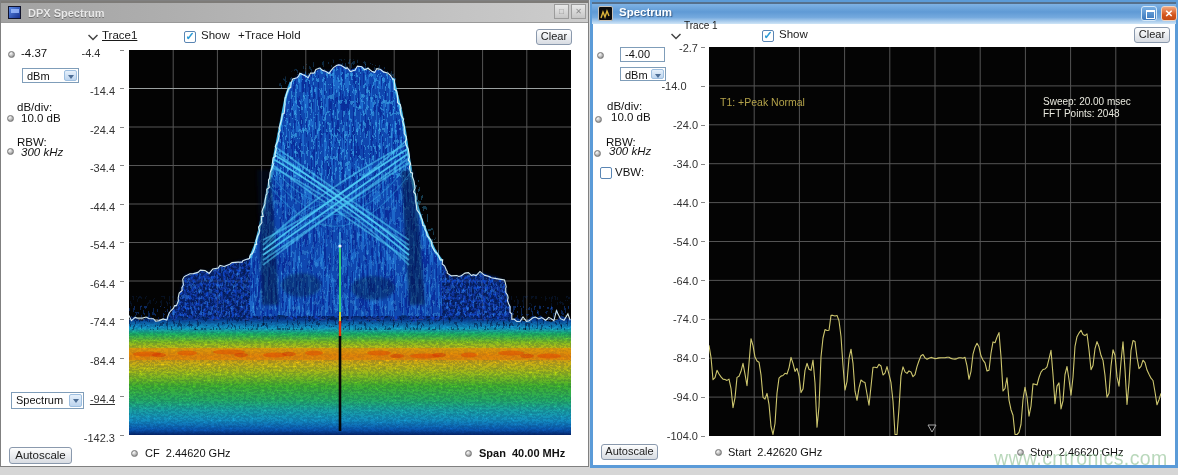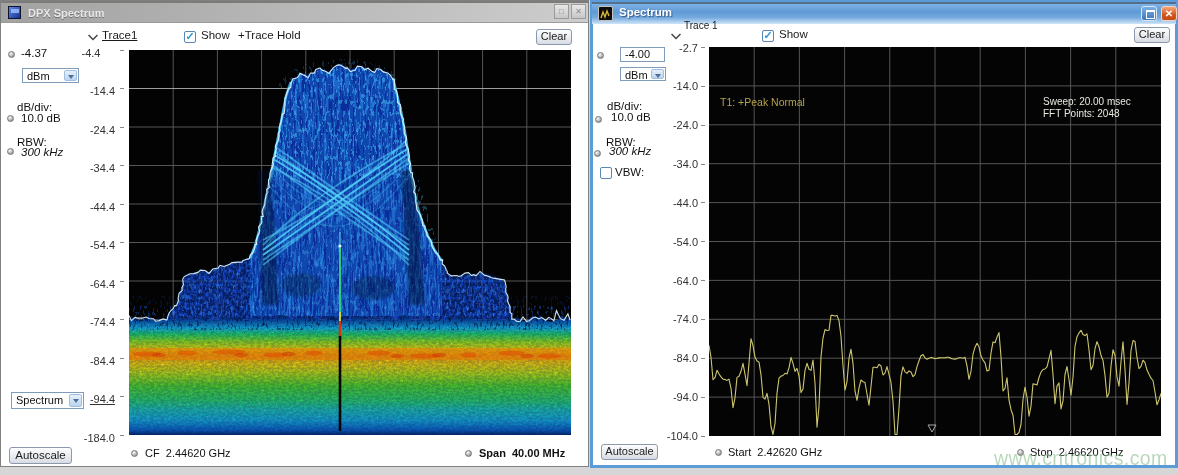--- a/index.html
+++ b/index.html
@@ -58,21 +58,21 @@
     <div style="position:absolute;left:66px;top:238.0px;width:48px;text-align:right;font-size:11px;color:#333;">-54.4</div>
     <div style="position:absolute;left:119px;top:241.0px;width:4px;height:1px;background:#888;"></div>
     <div style="position:absolute;left:66px;top:276.5px;width:48px;text-align:right;font-size:11px;color:#333;">-64.4</div>
     <div style="position:absolute;left:119px;top:279.5px;width:4px;height:1px;background:#888;"></div>
     <div style="position:absolute;left:66px;top:315.0px;width:48px;text-align:right;font-size:11px;color:#333;">-74.4</div>
     <div style="position:absolute;left:119px;top:318.0px;width:4px;height:1px;background:#888;"></div>
     <div style="position:absolute;left:66px;top:353.5px;width:48px;text-align:right;font-size:11px;color:#333;">-84.4</div>
     <div style="position:absolute;left:119px;top:356.5px;width:4px;height:1px;background:#888;"></div>
     <div style="position:absolute;left:66px;top:392.0px;width:48px;text-align:right;font-size:11px;color:#333;text-decoration:underline;">-94.4</div>
     <div style="position:absolute;left:119px;top:395.0px;width:4px;height:1px;background:#888;"></div>
-    <div style="position:absolute;left:66px;top:430.5px;width:48px;text-align:right;font-size:11px;color:#333;">-184.0</div>
+    <div style="position:absolute;left:66px;top:430.5px;width:48px;text-align:right;font-size:11px;color:#333;">-142.3</div>
     <div style="position:absolute;left:119px;top:433.5px;width:4px;height:1px;background:#888;"></div>
  <svg width="442" height="385" viewBox="0 0 442 385" style="position:absolute;left:128px;top:49px;">
 <defs>
 <linearGradient id="fg" x1="0" y1="262" x2="0" y2="385" gradientUnits="userSpaceOnUse">
 <stop offset="0" stop-color="#04102c"></stop>
 <stop offset="0.06" stop-color="#0b3fa0"></stop>
 <stop offset="0.13" stop-color="#18aede"></stop>
 <stop offset="0.18" stop-color="#22cc66"></stop>
 <stop offset="0.24" stop-color="#8fd81c"></stop>
 <stop offset="0.30" stop-color="#e8d60a"></stop>
@@ -260,21 +260,21 @@
  <div style="position:absolute;left:18px;top:108px;font-size:11.5px;color:#111;">10.0 dB</div>
  <div style="position:absolute;left:13px;top:133px;font-size:11.5px;color:#111;">RBW:</div>
  <div style="position:absolute;left:1px;top:147px;width:7px;height:7px;border-radius:50%;background:radial-gradient(circle at 35% 30%,#fdfdfd,#b5b5b5 55%,#6f6f6f);border:1px solid #777;box-sizing:border-box;"></div>
  <div style="position:absolute;left:16px;top:142px;font-size:11.5px;font-style:italic;color:#111;">300 kHz</div>
  <div style="position:absolute;left:7px;top:164px;width:12px;height:12px;background:#fff;border:1px solid #5a86b4;border-radius:2px;box-sizing:border-box;"></div>
  <div style="position:absolute;left:22px;top:163px;font-size:11.5px;color:#111;">VBW:</div>
  <div style="position:absolute;left:8px;top:441px;width:57px;height:16px;background:linear-gradient(#fefefe,#e7eaee 60%,#d8dce2);border:1px solid #8a99ad;border-radius:3px;box-sizing:border-box;text-align:center;font-size:11px;color:#222;line-height:13px;">Autoscale</div>
 </div>
  <div style="position:absolute;left:650px;top:41.5px;width:48px;text-align:right;font-size:11px;color:#333;">-2.7</div>
 <div style="position:absolute;left:701px;top:47.0px;width:4px;height:1px;background:#888;"></div>
-<div style="position:absolute;left:650px;top:80.3px;width:48px;text-align:right;font-size:11px;color:#333;">-14.0</div>
+<div style="position:absolute;left:650px;top:80.3px;width:48px;text-align:center;font-size:11px;color:#333;">-14.0</div>
 <div style="position:absolute;left:701px;top:85.8px;width:4px;height:1px;background:#888;"></div>
 <div style="position:absolute;left:650px;top:119.2px;width:48px;text-align:right;font-size:11px;color:#333;">-24.0</div>
 <div style="position:absolute;left:701px;top:124.7px;width:4px;height:1px;background:#888;"></div>
 <div style="position:absolute;left:650px;top:158.1px;width:48px;text-align:right;font-size:11px;color:#333;">-34.0</div>
 <div style="position:absolute;left:701px;top:163.6px;width:4px;height:1px;background:#888;"></div>
 <div style="position:absolute;left:650px;top:196.9px;width:48px;text-align:right;font-size:11px;color:#333;">-44.0</div>
 <div style="position:absolute;left:701px;top:202.4px;width:4px;height:1px;background:#888;"></div>
 <div style="position:absolute;left:650px;top:235.8px;width:48px;text-align:right;font-size:11px;color:#333;">-54.0</div>
 <div style="position:absolute;left:701px;top:241.2px;width:4px;height:1px;background:#888;"></div>
 <div style="position:absolute;left:650px;top:274.6px;width:48px;text-align:right;font-size:11px;color:#333;">-64.0</div>

